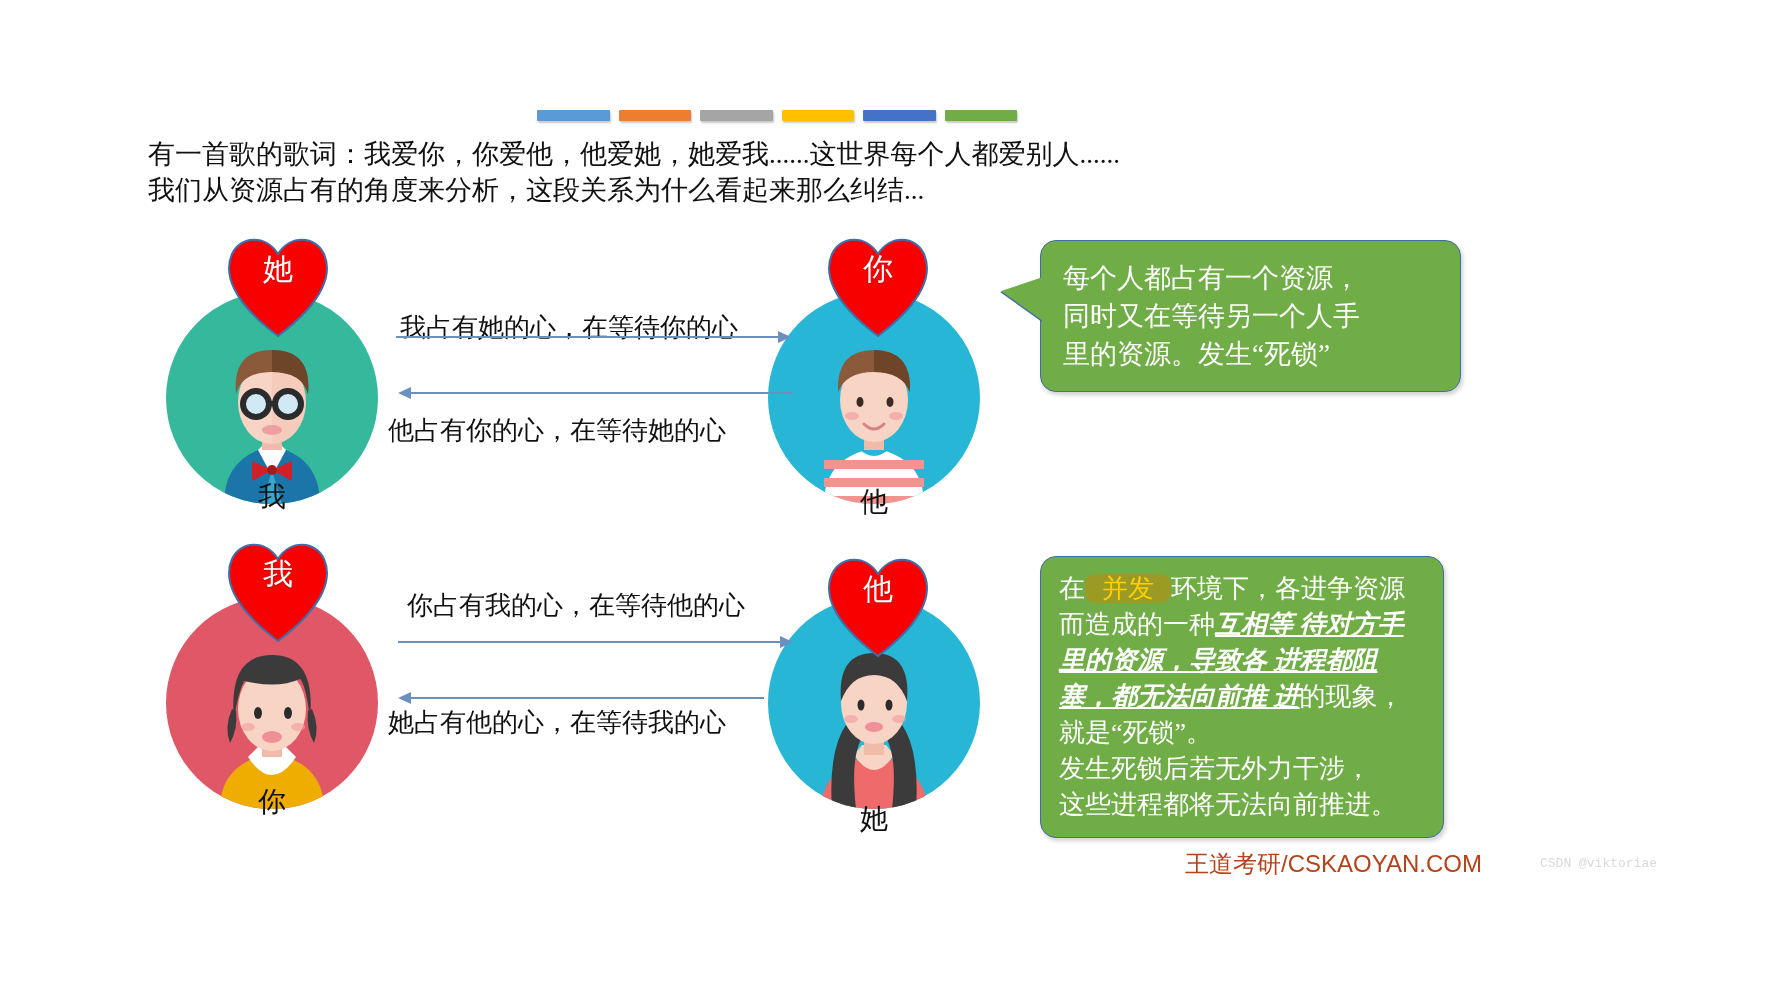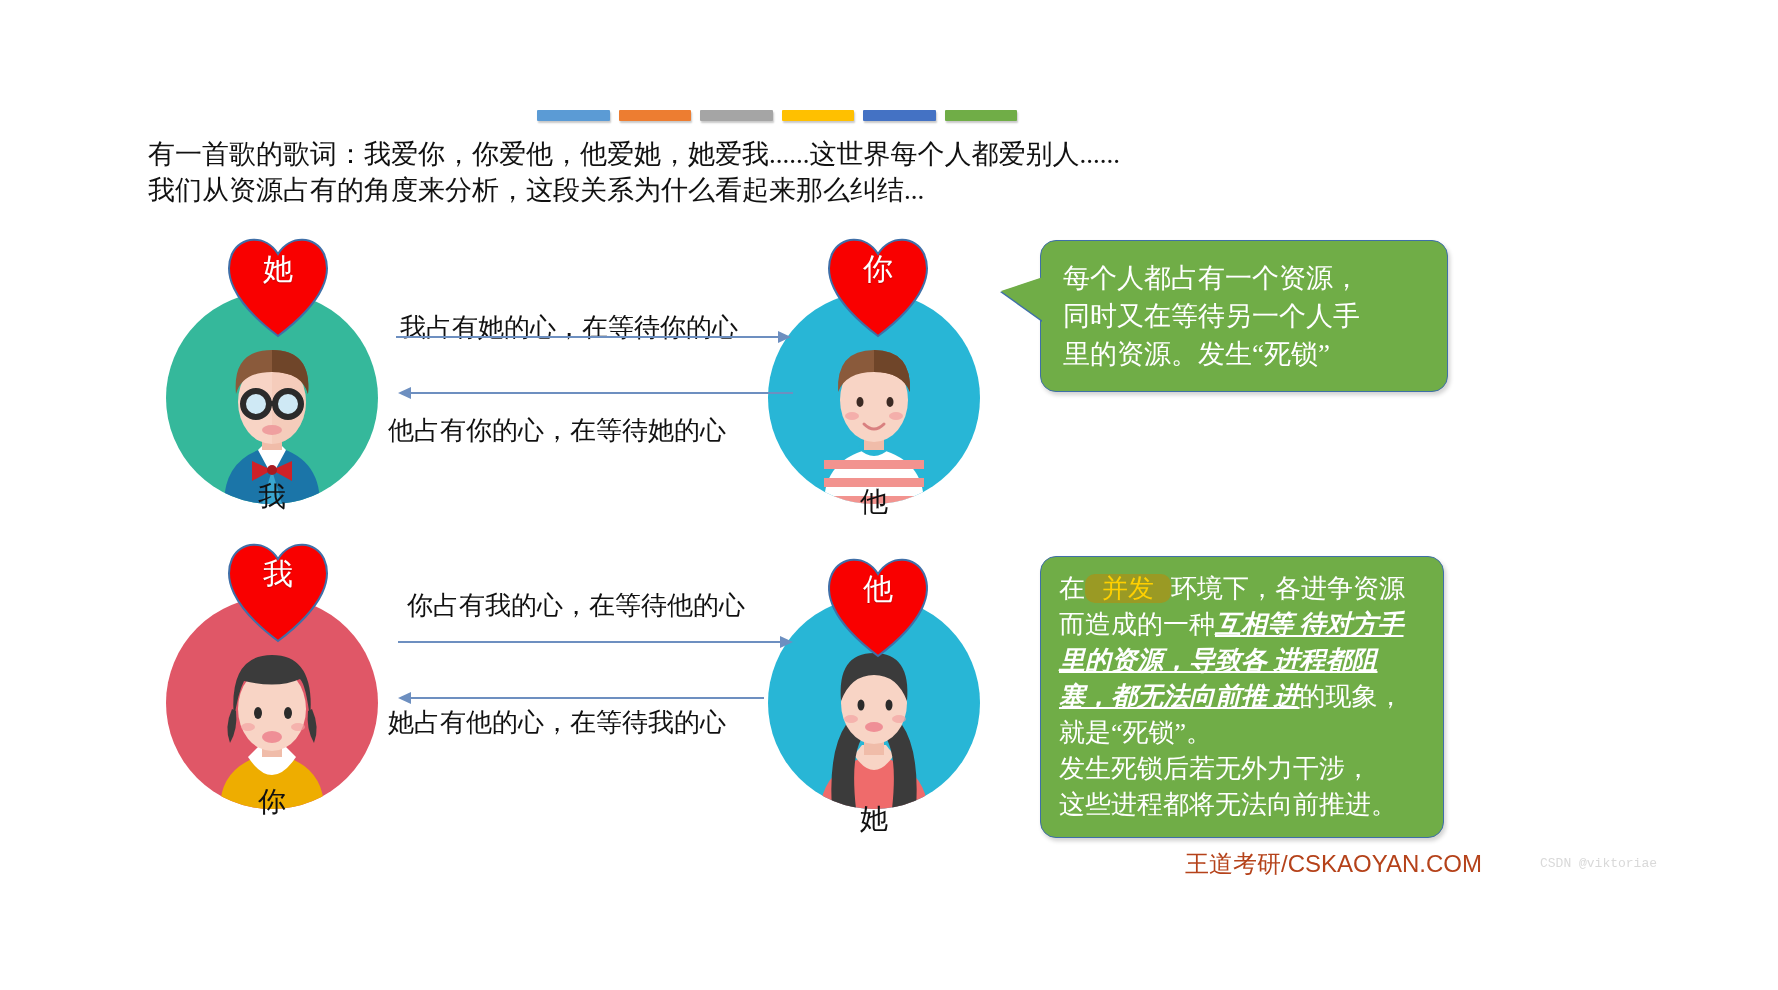--- a/index.html
+++ b/index.html
@@ -75,21 +75,21 @@
   }
 
   
   .callout{
     position:absolute;background:#70ad47;border:1.5px solid #3f6fa8;
     border-radius:16px;color:#fff;
     font-family:"Liberation Serif","DejaVu Serif",serif;
     box-shadow:2px 3px 4px rgba(0,0,0,.18);
   }
   .callout .ctext{white-space:pre-line;}
-  .callout-top{left:1040px;top:240px;width:370px;padding:18px 14px 18px 22px;font-size:27px;line-height:38px;}
+  .callout-top{left:1040px;top:240px;width:370px;padding:18px 27px 18px 22px;font-size:27px;line-height:38px;}
   .callout-bot{left:1040px;top:556px;width:370px;padding:14px 14px 14px 18px;font-size:26px;line-height:36px;}
   .tail{
     position:absolute;left:-40px;top:36px;width:0;height:0;
     border-top:14px solid transparent;border-bottom:30px solid transparent;
     border-right:42px solid #70ad47;
     filter:drop-shadow(-1px 1px 0 #3f6fa8);
   }
   .hl{background:#9a9a24;color:#ffd000;padding:0 17px;border-radius:10px;}
   .emph{font-style:italic;font-weight:bold;text-decoration:underline;}
 

